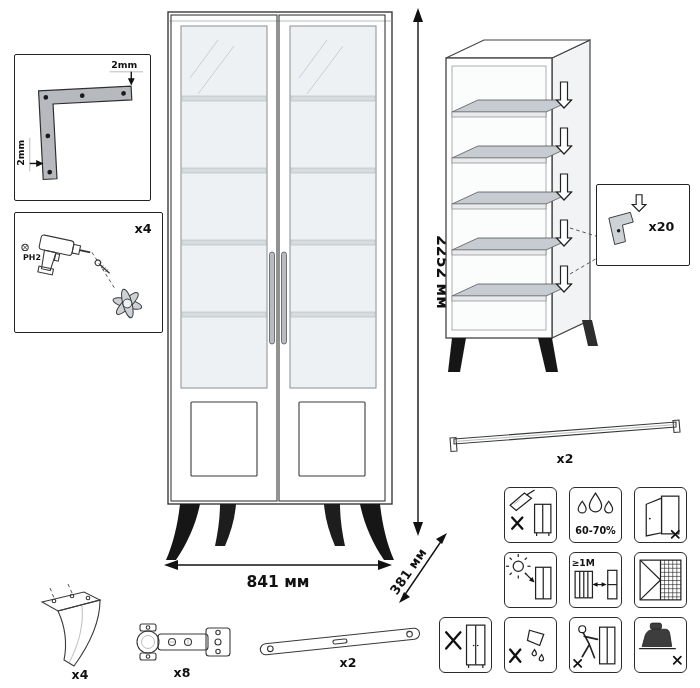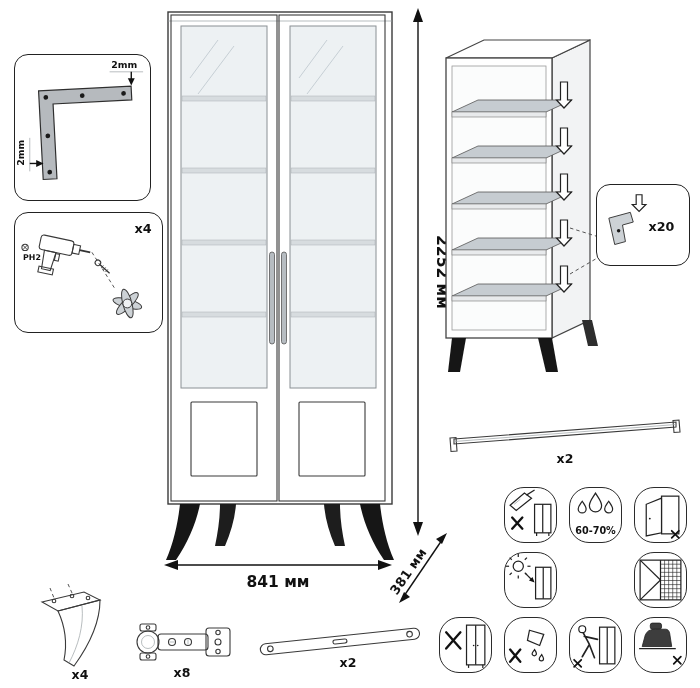--- a/index.html
+++ b/index.html
@@ -1,22 +1,22 @@
 <!DOCTYPE html>
 <html><head>
 <meta charset="utf-8">
 <style>
   * { margin:0; padding:0; box-sizing:border-box; }
   html,body { background:#ffffff; }
   body { font-family:"DejaVu Sans","Liberation Sans",sans-serif; }
   .page { position:relative; width:700px; height:688px; background:#fff; overflow:hidden; }
   .abs { position:absolute; }
-  .inset { position:absolute; border:1.6px solid #222; border-radius:14px; background:#fff; }
+  .inset { position:absolute; border:1.6px solid #222; border-radius:2px; background:#fff; }
   .inset svg { width:100%; height:100%; display:block; }
-  .icon-box { position:absolute; width:53px; height:56px; border:1.6px solid #2b2b2b; border-radius:20px; background:#fff; }
+  .icon-box { position:absolute; width:53px; height:56px; border:1.6px solid #2b2b2b; border-radius:6px; background:#fff; }
   .icon-box svg { width:100%; height:100%; display:block; }
 
   svg text { font-family:"DejaVu Sans","Liberation Sans",sans-serif; fill:#111; }
   text.lbl { font-weight:bold; fill:#111; }
 
   .s1   { fill:#fff; stroke:#3a3a3a; stroke-width:1.4; }
   .s1n  { fill:none; stroke:#3a3a3a; stroke-width:1.1; }
   .thin { fill:none; stroke:#c2cbd1; stroke-width:0.9; }
   .gthin{ fill:none; stroke:#9aa0a4; stroke-width:0.7; }
   .blk  { fill:#161616; stroke:none; }
@@ -317,20 +317,40 @@
       </g>
       <line x1="20" y1="20" x2="26" y2="26" class="ic"></line>
       <polygon points="29,29 23.5,27 27,23.5" class="dimf"></polygon>
       <g>
         <rect x="30" y="14" width="15" height="31" class="ic"></rect>
         <line x1="37.5" y1="14" x2="37.5" y2="45" class="ic"></line>
       </g>
     </svg>
   </div>
 
+  <div class="icon-box" style="left:569px; top:552px;">
+    <svg viewBox="0 0 50 53">
+      <text class="lbl" x="13" y="13" text-anchor="middle" font-size="9">≥1M</text>
+      <g>
+        <rect x="5" y="18" width="17" height="26" class="ic"></rect>
+        <line x1="9.5" y1="18" x2="9.5" y2="44" class="ic"></line>
+        <line x1="13.5" y1="18" x2="13.5" y2="44" class="ic"></line>
+        <line x1="17.5" y1="18" x2="17.5" y2="44" class="ic"></line>
+      </g>
+      <g>
+        <line x1="25" y1="31" x2="33" y2="31" class="ic"></line>
+        <polygon points="22,31 27,28.8 27,33.2" class="dimf"></polygon>
+        <polygon points="36,31 31,28.8 31,33.2" class="dimf"></polygon>
+      </g>
+      <g>
+        <rect x="37" y="17" width="9" height="28" class="ic"></rect>
+        <line x1="37" y1="31" x2="46" y2="31" class="ic"></line>
+      </g>
+    </svg>
+  </div>
 
   <div class="icon-box" style="left:634px; top:552px;">
     <svg viewBox="0 0 50 53">
       <g>
         <rect x="5" y="7" width="40" height="39" class="ic"></rect>
         <line x1="25" y1="7" x2="25" y2="46" class="ic"></line>
         <line x1="5" y1="7" x2="25" y2="26.5" class="ic" stroke-width="0.8"></line>
         <line x1="5" y1="46" x2="25" y2="26.5" class="ic" stroke-width="0.8"></line>
         <g stroke="#222" stroke-width="0.6">
           <line x1="29" y1="7" x2="29" y2="46"></line>

